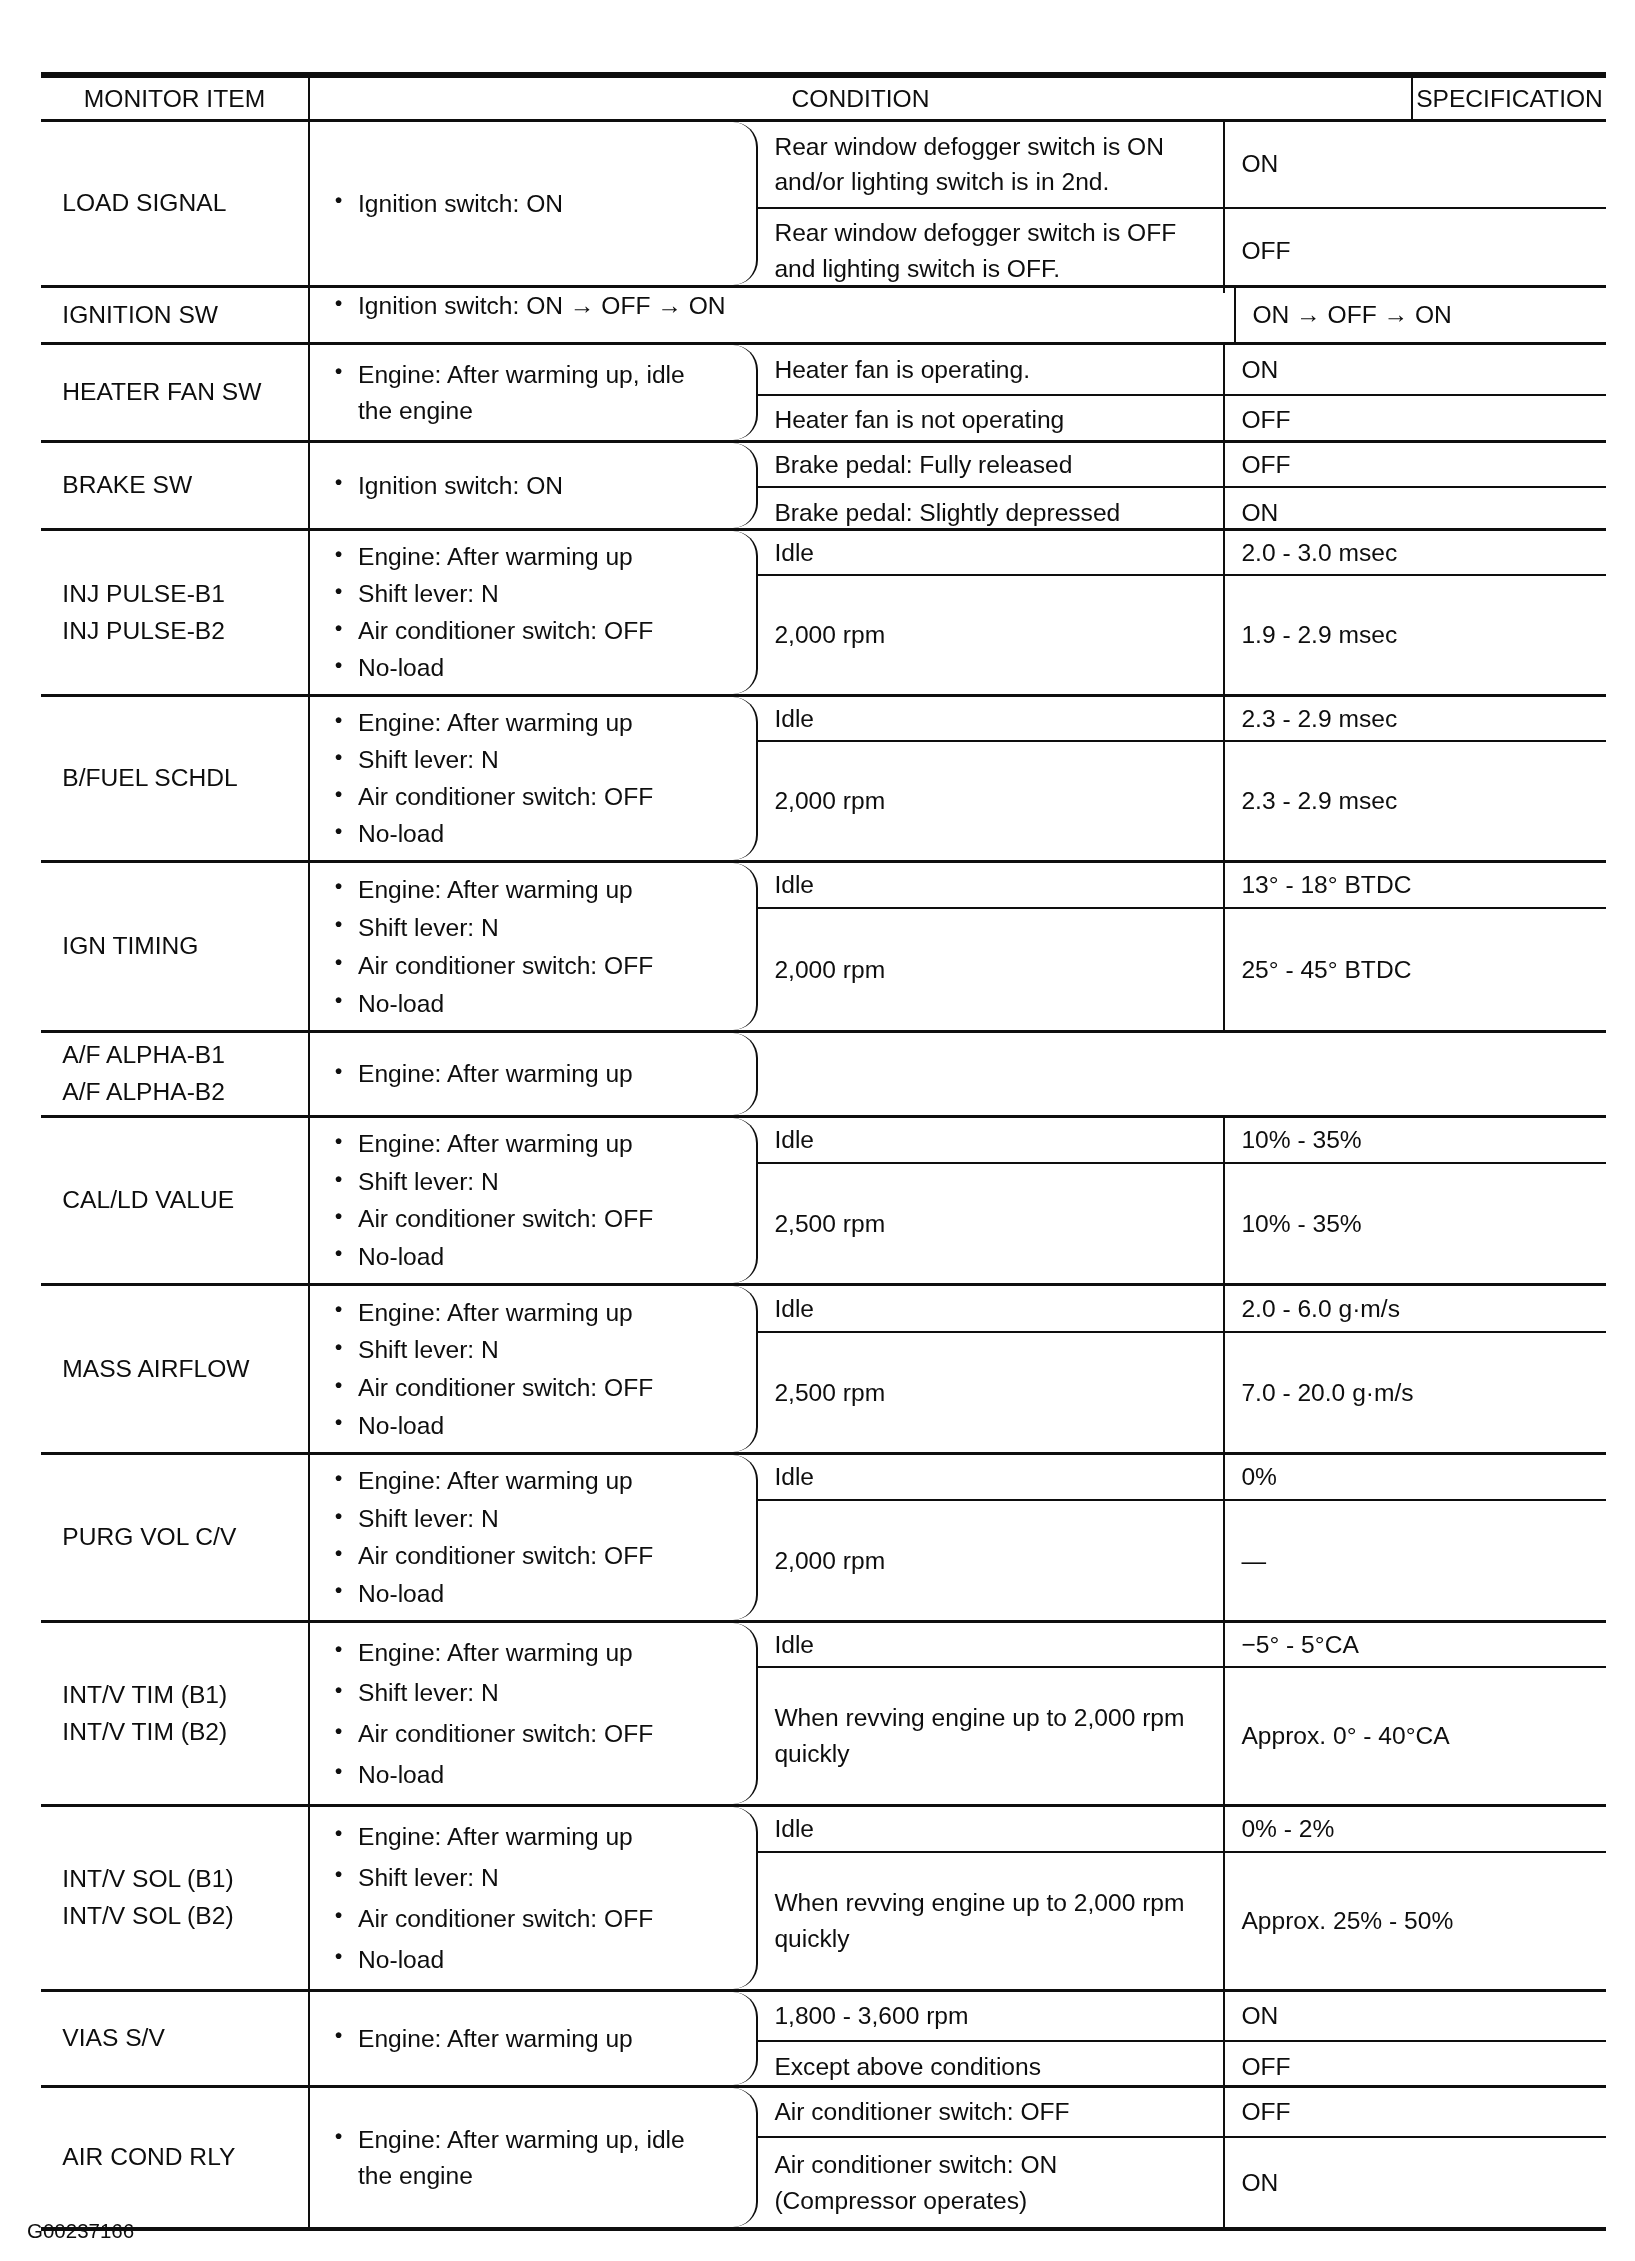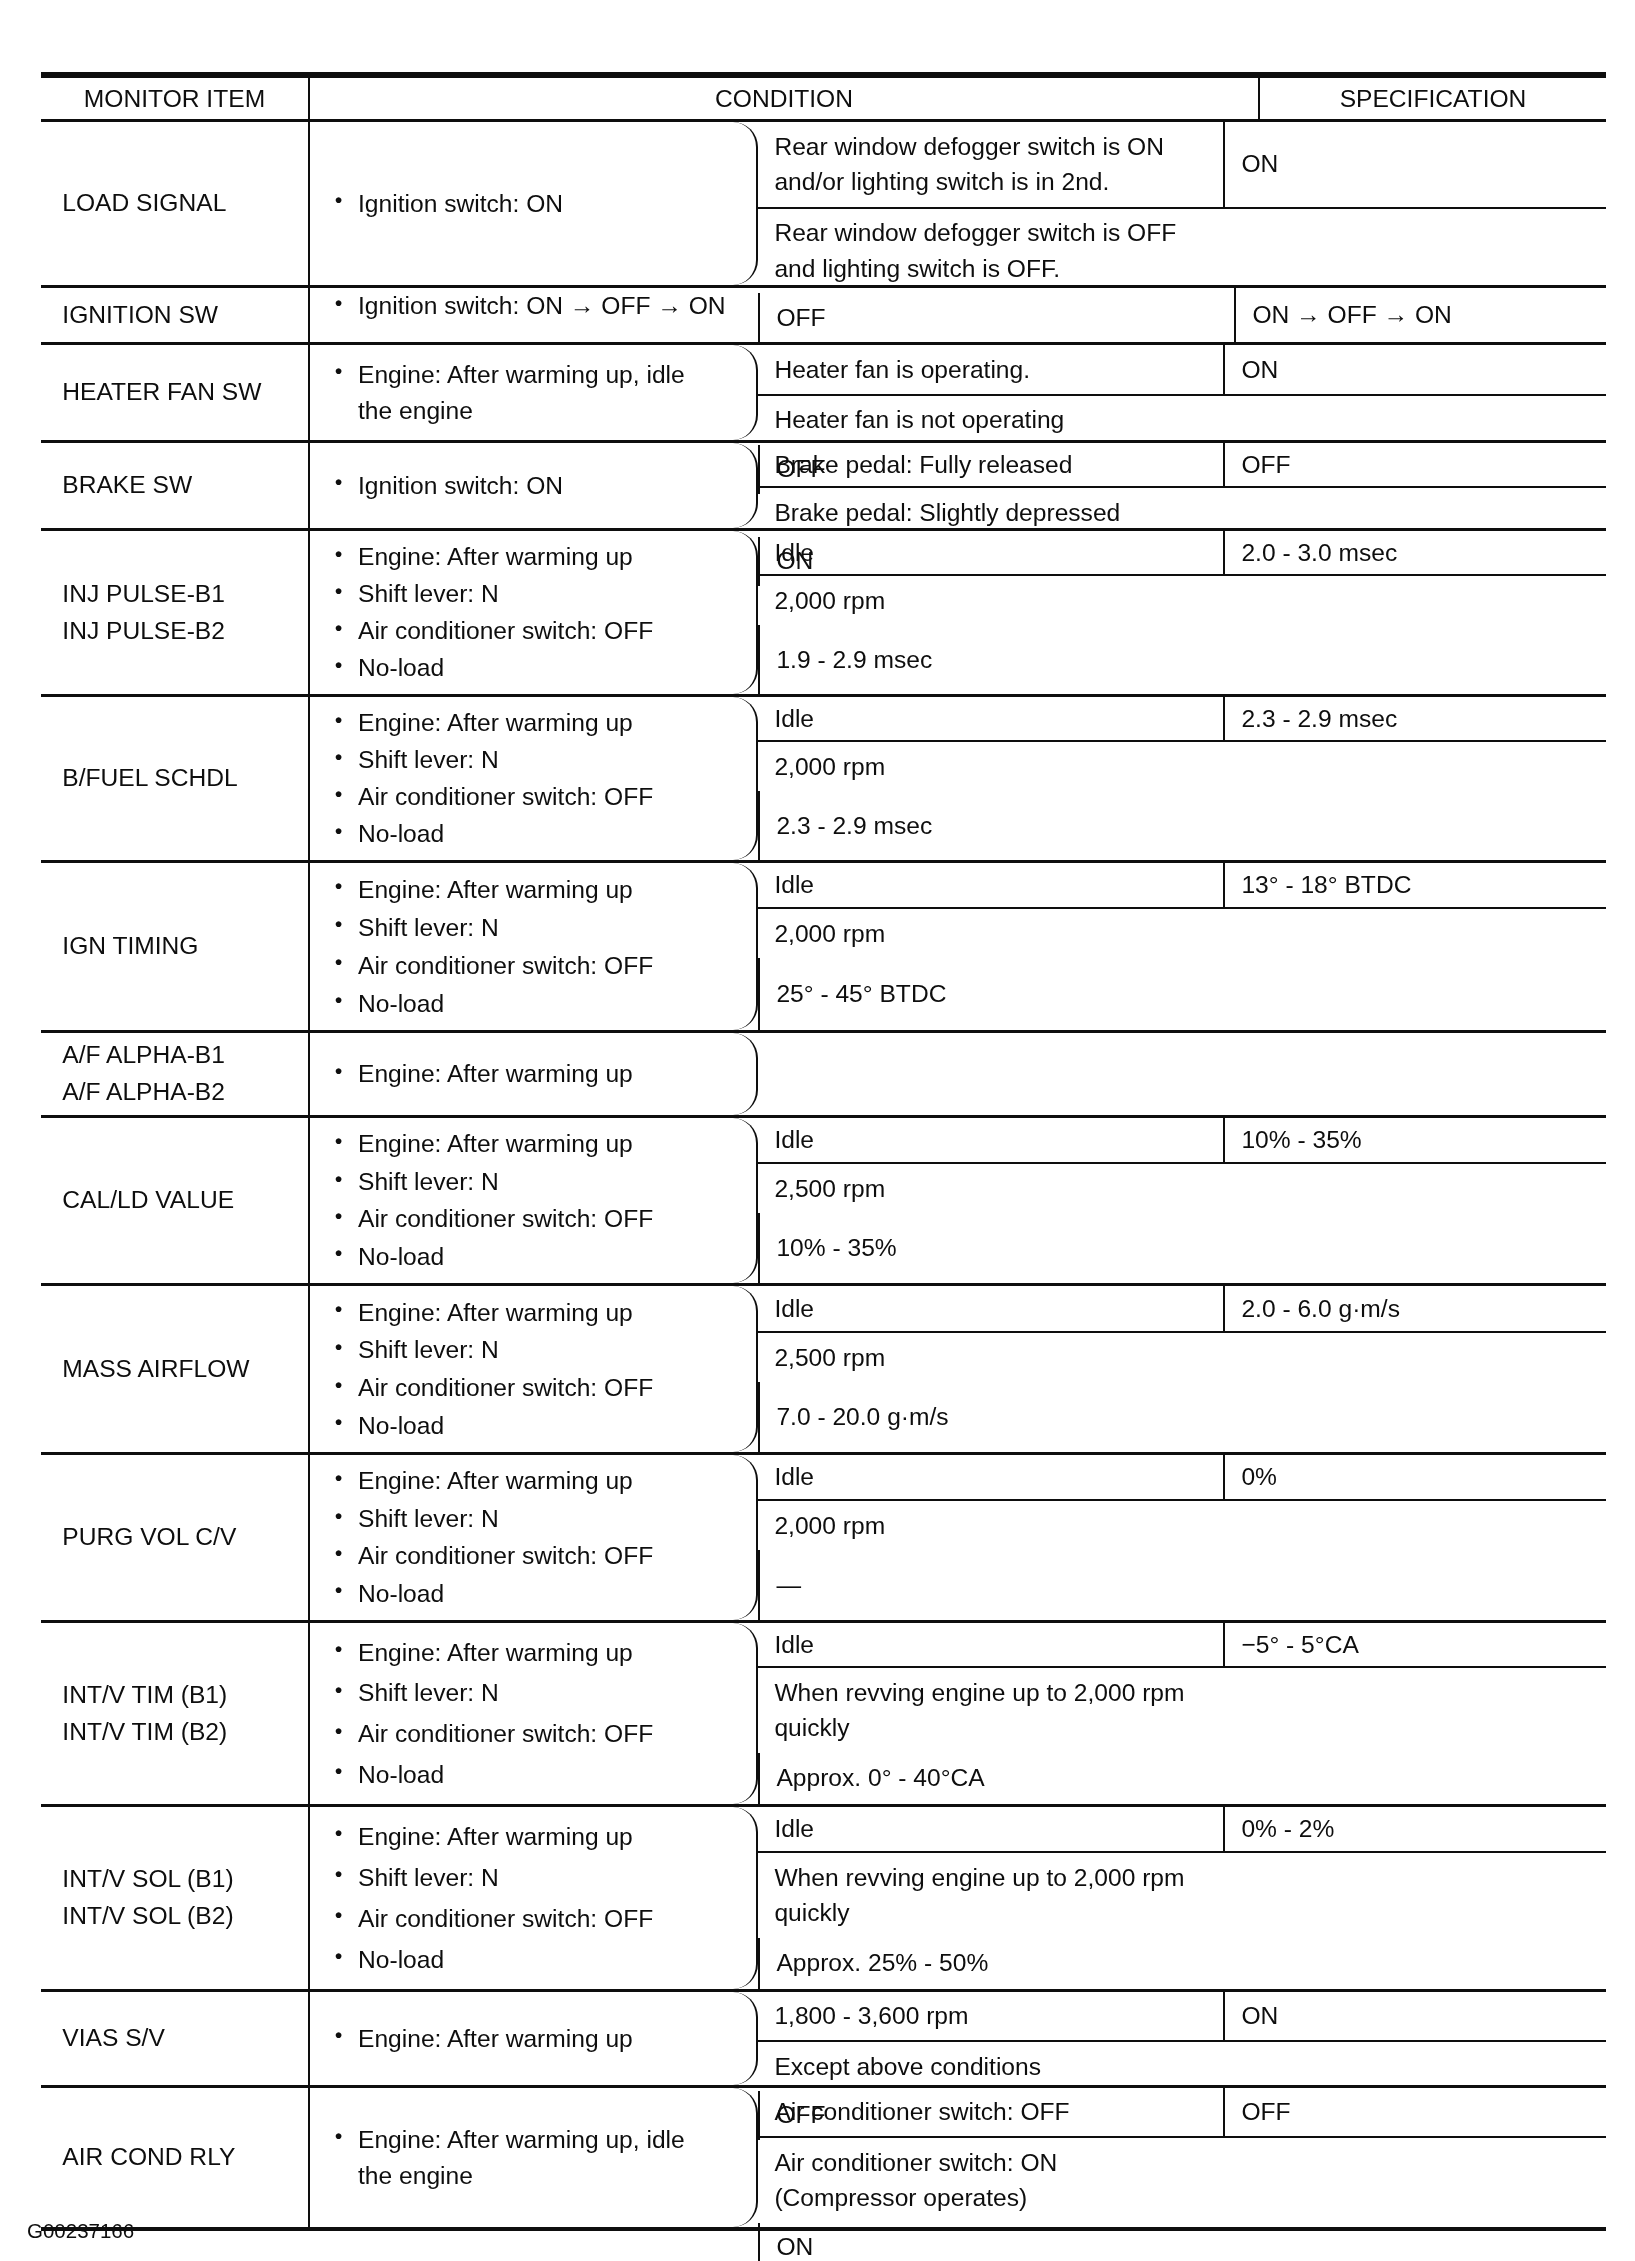--- a/index.html
+++ b/index.html
@@ -20,27 +20,27 @@
     width:269px; border-right:2.5px solid #0e0e0e;
     display:flex; align-items:center; padding-left:21.3px; line-height:1.5;
   }
   .c-cond {
     width:448px; border-right:2.5px solid #0e0e0e;
     display:flex; flex-direction:column; justify-content:space-evenly; padding:6.6px 0;border-radius:25px;
   }
   .c-condfull { width:924px; display:flex; flex-direction:column; justify-content:flex-start; }
   .c-subs { flex:1; display:flex; flex-direction:column; }
   .subrow { display:flex; align-items:stretch; }
-  .subrow + .subrow { border-top:2.5px solid #0e0e0e;flex-direction:column; }
+  .subrow + .subrow { border-top:2.5px solid #0e0e0e; }
   .subrow.grow { flex:1; }
   .c-subcond { width:465px; display:flex; align-items:center; padding:6.6px 16.4px; line-height:1.45; }
   .c-spec { flex:1; border-left:2.5px solid #0e0e0e; display:flex; align-items:center; padding:6.6px 16.4px; line-height:1.45; }
   
   .h-item { width:269px; border-right:2.5px solid #0e0e0e; display:flex; align-items:center; justify-content:center; }
-  .h-cond { width:948px; display:flex; align-items:center; justify-content:center; }
+  .h-cond { width:1101px; display:flex; align-items:center; justify-content:center; }
   .h-spec { flex:1; border-left:2.5px solid #0e0e0e; display:flex; align-items:center; justify-content:center; }
   
   .bullet { position:relative; padding-left:48px; padding-right:6.6px; line-height:1.45; white-space:pre-line; }
   .bullet::before { content:"●"; position:absolute; left:24.6px; top:0.34em; font-size:0.55em; }
   .pre { white-space:pre-line; }
   .footer-code { position:absolute; left:27px; top:2219px; font-size:20.5px; color:#0e0e0e; }
 </style>
 </head>
 <body>
 

